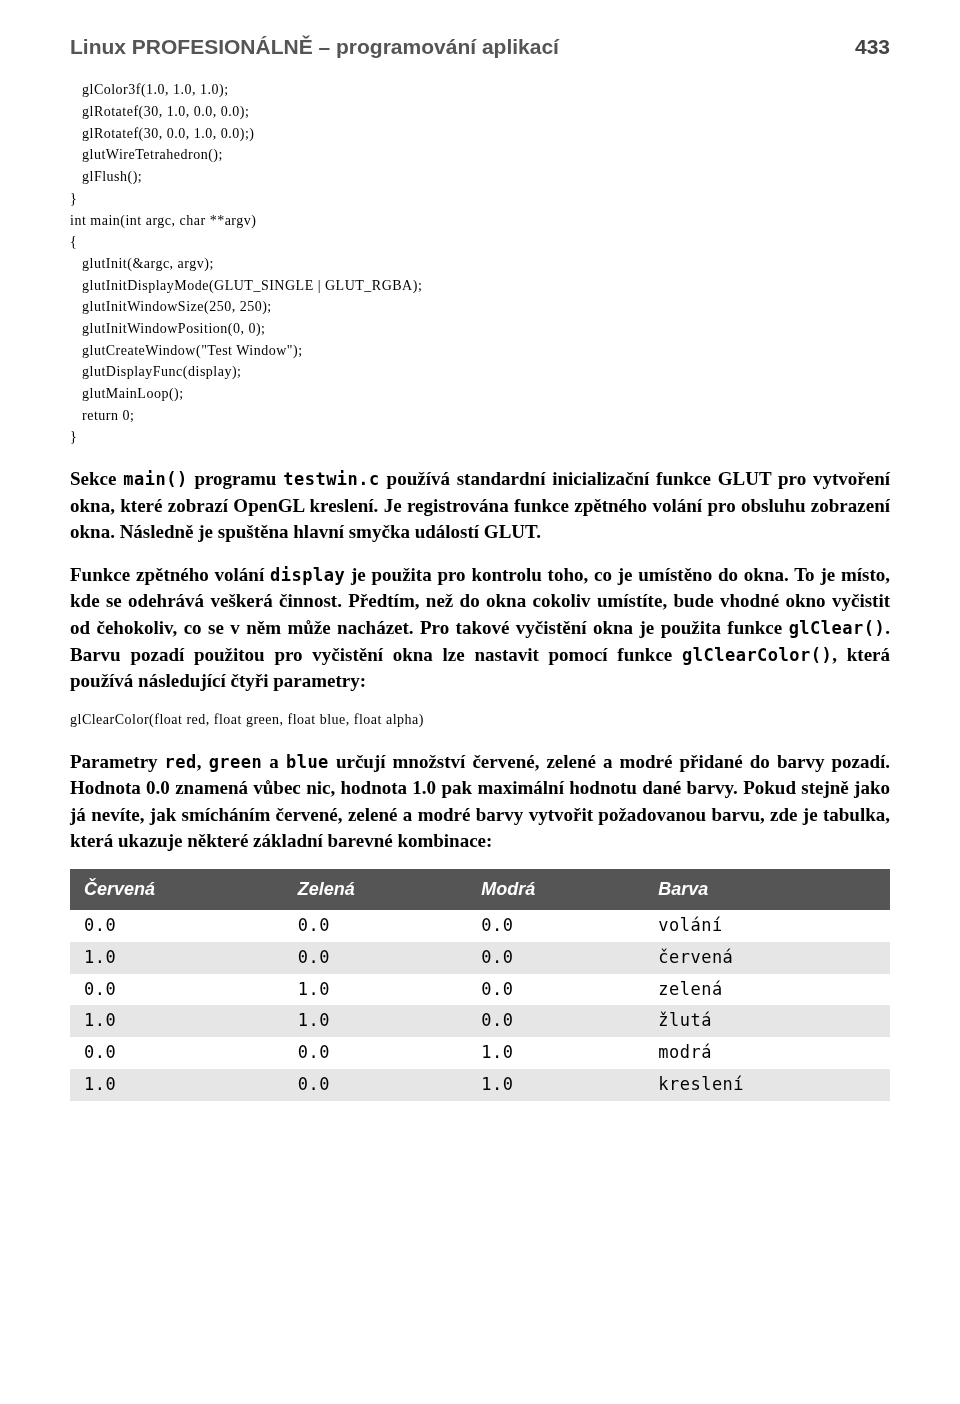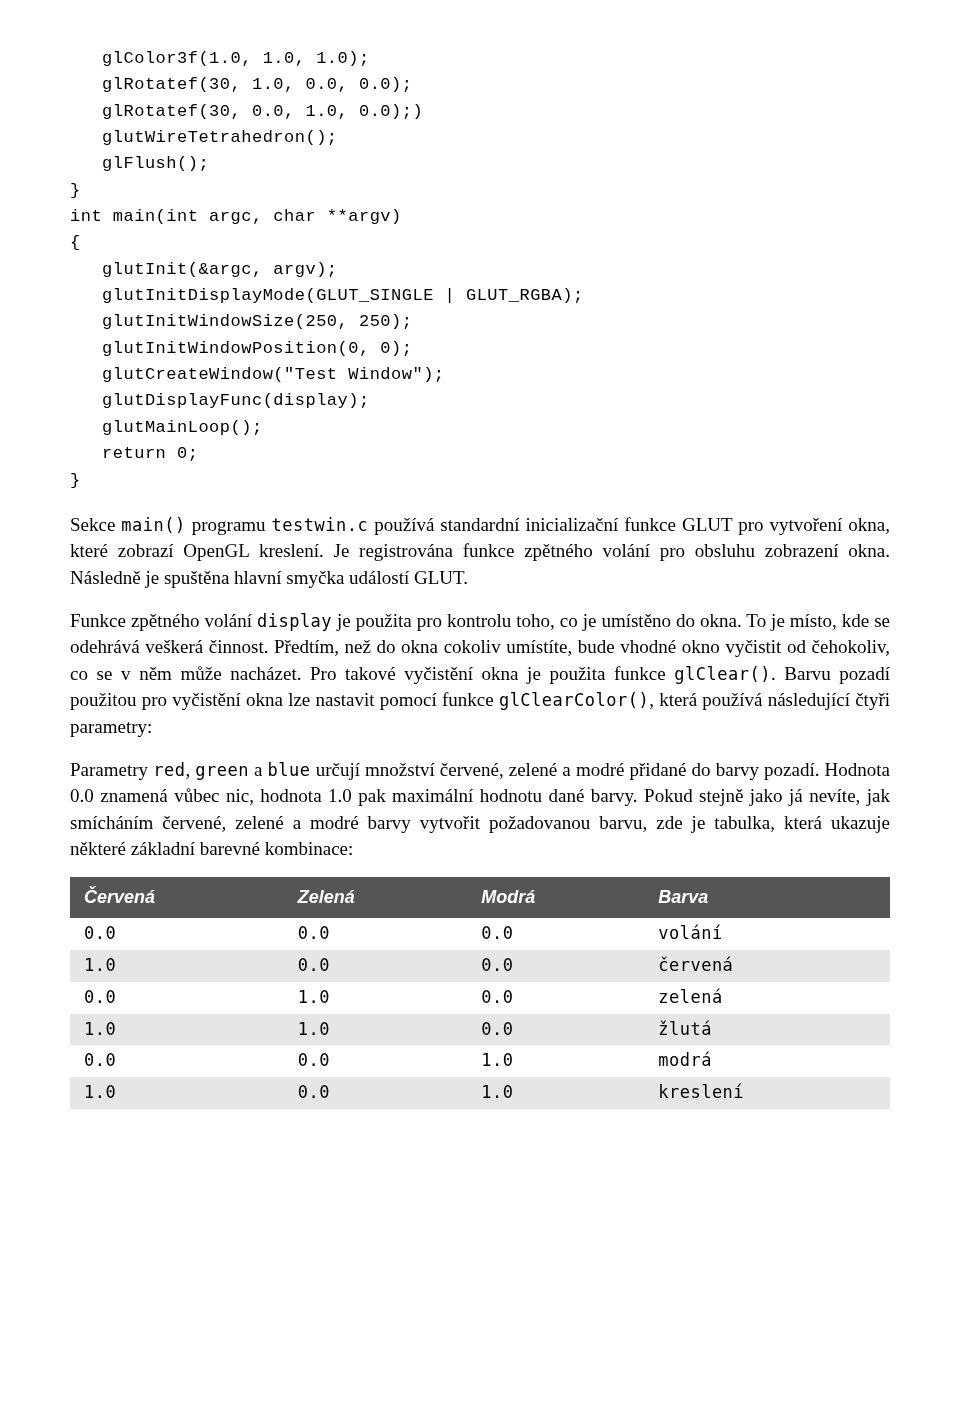--- a/index.html
+++ b/index.html
@@ -27,31 +27,32 @@
     font-weight: 600;
     font-size: 21px;
   }
   .running-head .pagenum {
     font-family: "Myriad Pro", "Segoe UI", Arial, sans-serif;
     font-weight: 600;
     font-size: 21px;
     color: #444;
   }
   pre.code {
-    font-family: Liberation Mono, monospace;
-    font-size: 17px;
+    font-family: Liberation Serif, serif;
+    font-size: 14px;
     line-height: 1.55;
     letter-spacing: 0.5px;
     margin: 14px 0 18px 0;
     white-space: pre;
     color: #000;
   }
   p {
     margin: 16px 0 14px 0;
     text-align: justify;
+    font-weight: bold;
   }
   .inline-code {
     font-family: "Lucida Console", Consolas, monospace;
     font-size: 17px;
     letter-spacing: 0.5px;
   }
   table.colors {
     width: 100%;
     border-collapse: collapse;
     margin-top: 12px;
@@ -75,20 +76,24 @@
   }
   table.colors tbody tr:nth-child(even) td {
     background: #e6e6e6;
   }
 </style>
 </head>
 <body>
 
 <div class="page">
 
+  <div class="running-head">
+    <span class="title">Linux PROFESIONÁLNĚ – programování aplikací</span>
+    <span class="pagenum">433</span>
+  </div>
 
   <pre class="code">   glColor3f(1.0, 1.0, 1.0);
    glRotatef(30, 1.0, 0.0, 0.0);
    glRotatef(30, 0.0, 1.0, 0.0);)
    glutWireTetrahedron();
    glFlush();
 }
 int main(int argc, char **argv)
 {
    glutInit(&amp;argc, argv);
@@ -102,20 +107,21 @@
 }</pre>
 
   <p>
     <span>Sekce </span><span class="inline-code">main()</span><span> programu </span><span class="inline-code">testwin.c</span><span> používá standardní inicializační funkce GLUT pro vytvoření okna, které zobrazí OpenGL kreslení. Je registrována funkce zpětného volání pro obsluhu zobrazení okna. Následně je spuštěna hlavní smyčka událostí GLUT.</span>
   </p>
 
   <p>
     <span>Funkce zpětného volání </span><span class="inline-code">display</span><span> je použita pro kontrolu toho, co je umístěno do okna. To je místo, kde se odehrává veškerá činnost. Předtím, než do okna cokoliv umístíte, bude vhodné okno vyčistit od čehokoliv, co se v něm může nacházet. Pro takové vyčistění okna je použita funkce </span><span class="inline-code">glClear()</span><span>. Barvu pozadí použitou pro vyčistění okna lze nastavit pomocí funkce </span><span class="inline-code">glClearColor()</span><span>, která používá následující čtyři parametry:</span>
   </p>
 
+  <pre class="code">glClearColor(float red, float green, float blue, float alpha)</pre>
 
   <p>
     <span>Parametry </span><span class="inline-code">red</span><span>, </span><span class="inline-code">green</span><span> a </span><span class="inline-code">blue</span><span> určují množství červené, zelené a modré přidané do barvy pozadí. Hodnota 0.0 znamená vůbec nic, hodnota 1.0 pak maximální hodnotu dané barvy. Pokud stejně jako já nevíte, jak smícháním červené, zelené a modré barvy vytvořit požadovanou barvu, zde je tabulka, která ukazuje některé základní barevné kombinace:</span>
   </p>
 
   <table class="colors">
     <thead>
       <tr>
         <th>Červená</th>
         <th>Zelená</th>

